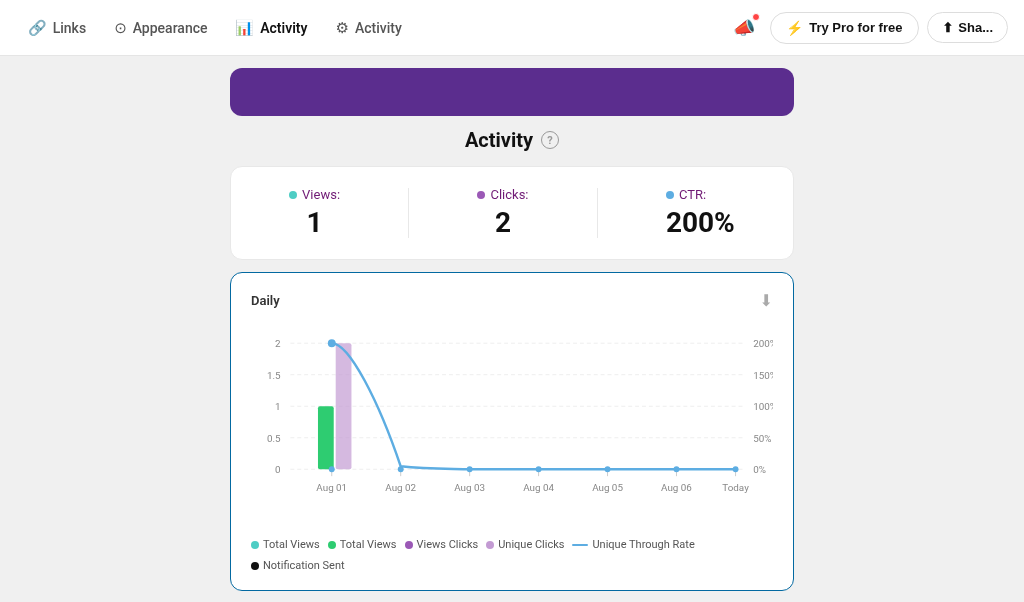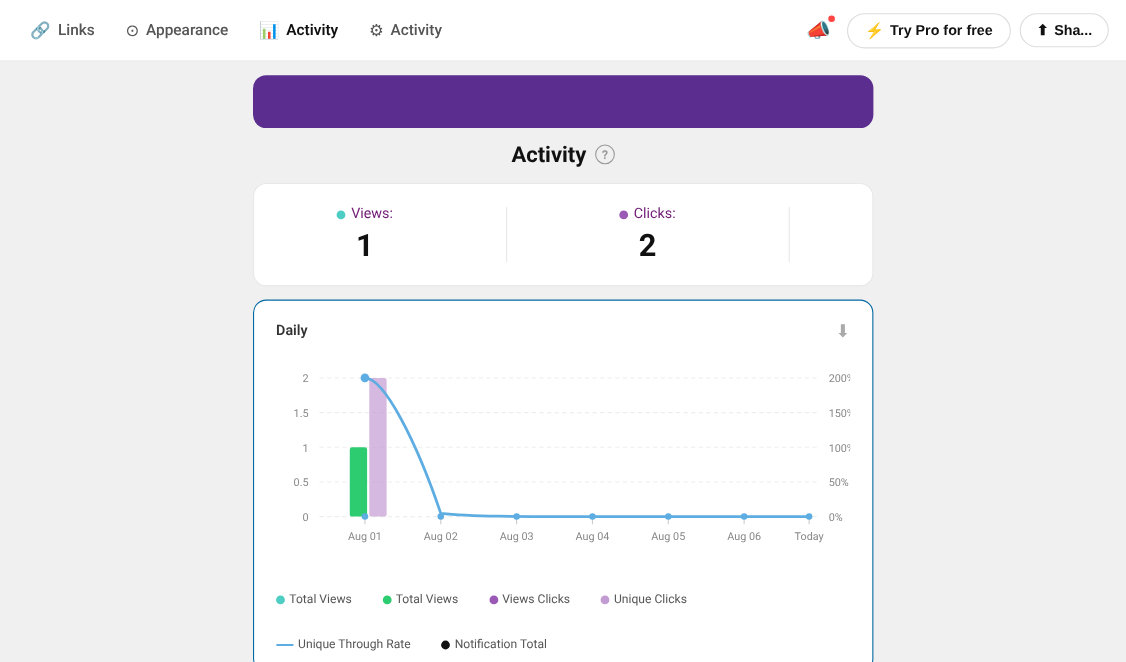--- a/index.html
+++ b/index.html
@@ -196,21 +196,21 @@
 
     
     .chart-area {
       position: relative;
     }
 
     
     .chart-legend {
       display: flex;
       flex-wrap: wrap;
-      gap: 28px;
+      gap: 8px;
       margin-top: 12px;
       font-size: 11px;
       color: #555;
     }
     .legend-item {
       display: flex;
       align-items: center;
       gap: 4px;
     }
     .legend-dot {
@@ -280,20 +280,27 @@
     </div>
     <div class="stat-divider"></div>
     <div class="stat-item">
       <div class="stat-label">
         <span class="stat-dot" style="background:#9b59b6"></span>
         <span>Clicks:</span>
       </div>
       <div class="stat-value">2</div>
     </div>
     <div class="stat-divider"></div>
+    <div class="stat-item">
+      <div class="stat-label">
+        <span class="stat-dot" style="background:#5dade2"></span>
+        <span>CTR:</span>
+      </div>
+      <div class="stat-value">200%</div>
+    </div>
   </div>
 
   <div class="chart-card">
     <div class="chart-header">
       <span class="chart-title">Daily</span>
       <span class="download-icon">⬇</span>
     </div>
 
     <div class="chart-area">
       <svg width="100%" height="200" viewBox="0 0 530 200">
@@ -366,18 +373,18 @@
       <div class="legend-item">
         <span class="legend-dot" style="background:#c39bd3"></span>
         <span>Unique Clicks</span>
       </div>
       <div class="legend-item">
         <span class="legend-line" style="background:#5dade2"></span>
         <span>Unique Through Rate</span>
       </div>
       <div class="legend-item">
         <span class="legend-dot" style="background:#111"></span>
-        <span>Notification Total</span>
+        <span>Notification Sent</span>
       </div>
     </div>
   </div>
 
 </div>
 
 </body></html>

